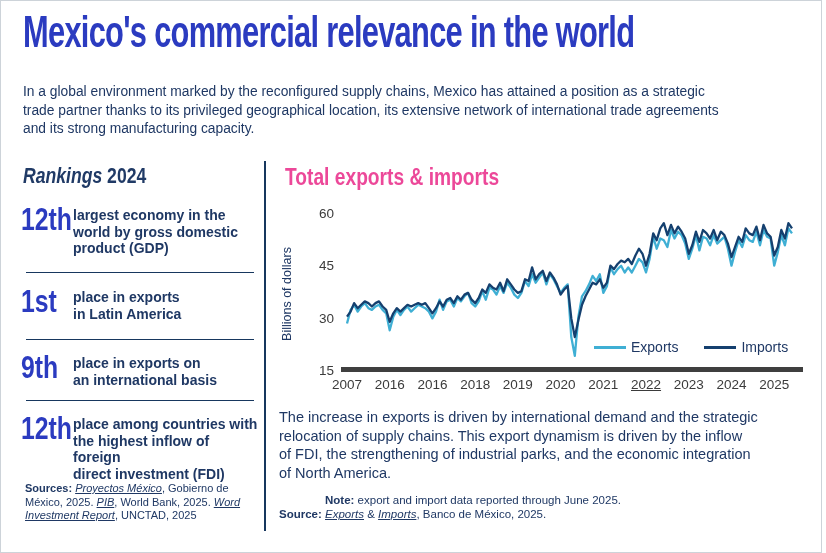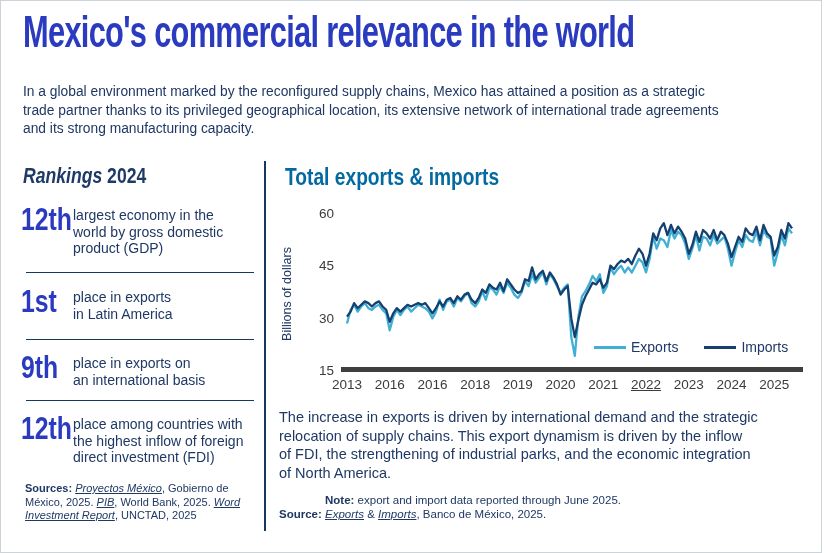--- a/index.html
+++ b/index.html
@@ -24,31 +24,31 @@
   #rankings-heading { position:absolute; left:22px; top:162px; font-size:22px;
                       font-weight:bold; color:#203A66; white-space:nowrap; }
   #rankings-heading .condensed { transform:scaleX(0.80); }
   #rankings-heading .it { font-style:italic; }
 
   .rank-item { position:absolute; left:20px; width:238px; display:flex; }
   .rank-num { width:52px; flex:0 0 52px; font-size:31px; font-weight:bold; color:#2B3BC0;
               line-height:30px; white-space:nowrap; }
   .rank-num .condensed { transform:scaleX(0.80); }
   .rank-text { font-size:14px; line-height:16.5px; color:#1F3864; white-space:pre-line;
-               padding-top:2px; }
+               padding-top:2px;font-weight:bold; }
   .rank-sep { position:absolute; left:25px; width:228px; height:1px; background:#17375E; }
 
   #sources-left { position:absolute; left:24px; top:481px; width:224px; font-size:11px;
                   line-height:13.5px; color:#1F3864; }
   .bold { font-weight:bold; }
   .ui { font-style:italic; text-decoration:underline; }
 
   
   #chart-heading { position:absolute; left:284px; top:162px; font-size:24px;
-                   font-weight:bold; color:#0369a1; white-space:nowrap; }
+                   font-weight:bold; color:#ec4899; white-space:nowrap; }
   #chart-heading .condensed { transform:scaleX(0.80); }
 
   #y-axis-title { position:absolute; left:201px; top:286px; width:170px; text-align:center;
                   font-size:12.5px; color:#1F3864; transform:rotate(-90deg); }
   .y-tick { position:absolute; left:293px; width:40px; text-align:right; font-size:13.5px;
             color:#3B3B3B; }
   #series-svg { position:absolute; left:340px; top:202px; }
   .x-tick { position:absolute; top:376px; width:42px; text-align:center; font-size:13.5px;
             color:#3B3B3B; }
 
@@ -122,21 +122,21 @@
       <div class="y-tick" style="top: 361.9px;">15</div>
     </div>
 
   <svg id="series-svg" width="462" height="172" viewBox="0 0 462 172">
     <rect x="0" y="164" width="462" height="5" fill="#3F3F3F"></rect>
   <polyline points="6.0,120.5 9.6,106.9 13.1,101.8 16.7,108.6 20.2,103.5 23.8,100.1 27.4,105.2 30.9,106.9 34.5,103.5 38.0,101.8 41.6,106.9 45.2,110.3 48.7,127.3 52.3,113.7 55.8,106.9 59.4,112.0 63.0,106.9 66.5,103.5 70.1,108.6 73.6,105.2 77.2,101.8 80.8,103.5 84.3,105.2 87.9,108.6 91.4,115.4 95.0,108.6 98.6,96.7 102.1,106.9 105.7,98.4 109.2,96.7 112.8,103.5 116.4,95.0 119.9,98.4 123.5,93.3 127.0,89.9 130.6,100.1 134.2,103.5 137.7,98.4 141.3,88.2 144.8,96.7 148.4,84.8 152.0,86.5 155.5,91.6 159.1,83.1 162.6,89.9 166.2,79.7 169.8,84.8 173.3,91.6 176.9,95.0 180.4,89.9 184.0,78.0 187.6,83.1 191.1,71.2 194.7,79.7 198.2,74.6 201.8,69.5 205.4,81.4 208.9,71.2 212.5,76.3 216.0,83.1 219.6,89.9 223.2,84.8 226.7,81.4 230.3,134.1 233.8,152.8 237.4,113.7 241.0,93.3 244.5,88.2 248.1,81.4 251.6,72.9 255.2,78.0 258.8,71.2 262.3,89.9 265.9,83.1 269.4,64.4 273.0,71.2 276.6,66.1 280.1,62.7 283.7,69.5 287.2,64.4 290.8,69.5 294.4,62.7 297.9,55.9 301.5,59.3 305.0,69.5 308.6,55.9 312.2,33.8 315.7,45.7 319.3,35.5 322.8,37.2 326.4,44.0 330.0,27.0 333.5,35.5 337.1,28.7 340.6,32.1 344.2,40.6 347.8,55.9 351.3,45.7 354.9,32.1 358.4,47.4 362.0,33.8 365.6,35.5 369.1,42.3 372.7,32.1 376.2,40.6 379.8,37.2 383.4,33.8 386.9,45.7 390.5,62.7 394.0,49.1 397.6,37.2 401.2,44.0 404.7,32.1 408.3,37.2 411.8,38.9 415.4,28.7 419.0,42.3 422.5,27.0 426.1,33.8 429.6,35.5 433.2,62.7 436.8,49.1 440.3,32.1 443.9,42.3 447.4,25.3 451.0,30.4" fill="none" stroke="#3FAFD4" stroke-width="2.3" stroke-linejoin="round"></polyline>
       <polyline points="6.0,113.7 9.6,108.6 13.1,100.1 16.7,105.2 20.2,101.8 23.8,98.4 27.4,100.1 30.9,103.5 34.5,100.1 38.0,98.4 41.6,103.5 45.2,106.9 48.7,118.8 52.3,110.3 55.8,105.2 59.4,108.6 63.0,105.2 66.5,101.8 70.1,103.5 73.6,101.8 77.2,100.1 80.8,101.8 84.3,100.1 87.9,105.2 91.4,110.3 95.0,105.2 98.6,98.4 102.1,103.5 105.7,96.7 109.2,95.0 112.8,100.1 116.4,93.3 119.9,96.7 123.5,91.6 127.0,89.9 130.6,96.7 134.2,100.1 137.7,95.0 141.3,86.5 144.8,89.9 148.4,81.4 152.0,84.8 155.5,86.5 159.1,79.7 162.6,88.2 166.2,76.3 169.8,81.4 173.3,86.5 176.9,89.9 180.4,88.2 184.0,76.3 187.6,78.0 191.1,64.4 194.7,76.3 198.2,71.2 201.8,67.8 205.4,78.0 208.9,69.5 212.5,74.6 216.0,81.4 219.6,91.6 223.2,86.5 226.7,83.1 230.3,115.4 233.8,134.1 237.4,117.1 241.0,101.8 244.5,93.3 248.1,86.5 251.6,79.7 255.2,81.4 258.8,76.3 262.3,84.8 265.9,79.7 269.4,62.7 273.0,66.1 276.6,61.0 280.1,57.6 283.7,59.3 287.2,55.9 290.8,61.0 294.4,52.5 297.9,45.7 301.5,50.8 305.0,62.7 308.6,50.8 312.2,30.4 315.7,37.2 319.3,25.3 322.8,20.2 326.4,32.1 330.0,21.9 333.5,30.4 337.1,23.6 340.6,28.7 344.2,35.5 347.8,50.8 351.3,42.3 354.9,28.7 358.4,38.9 362.0,27.0 365.6,30.4 369.1,35.5 372.7,27.0 376.2,37.2 379.8,28.7 383.4,32.1 386.9,40.6 390.5,54.2 394.0,44.0 397.6,33.8 401.2,38.9 404.7,25.3 408.3,30.4 411.8,32.1 415.4,23.6 419.0,37.2 422.5,21.9 426.1,30.4 429.6,33.8 433.2,52.5 436.8,44.0 440.3,27.0 443.9,35.5 447.4,20.2 451.0,25.3" fill="none" stroke="#15406F" stroke-width="2.3" stroke-linejoin="round"></polyline>
     </svg>
 
   <div id="x-labels">
-      <div class="x-tick" style="left: 325px;">2013</div>
+      <div class="x-tick" style="left: 325px;">2007</div>
       <div class="x-tick" style="left: 367.72px;">2016</div>
       <div class="x-tick" style="left: 410.44px;">2016</div>
       <div class="x-tick" style="left: 453.16px;">2018</div>
       <div class="x-tick" style="left: 495.88px;">2019</div>
       <div class="x-tick" style="left: 538.6px;">2020</div>
       <div class="x-tick" style="left: 581.32px;">2021</div>
       <div class="x-tick" style="left: 624.04px; text-decoration: underline;">2022</div>
       <div class="x-tick" style="left: 666.76px;">2023</div>
       <div class="x-tick" style="left: 709.48px;">2024</div>
       <div class="x-tick" style="left: 752.2px;">2025</div>

